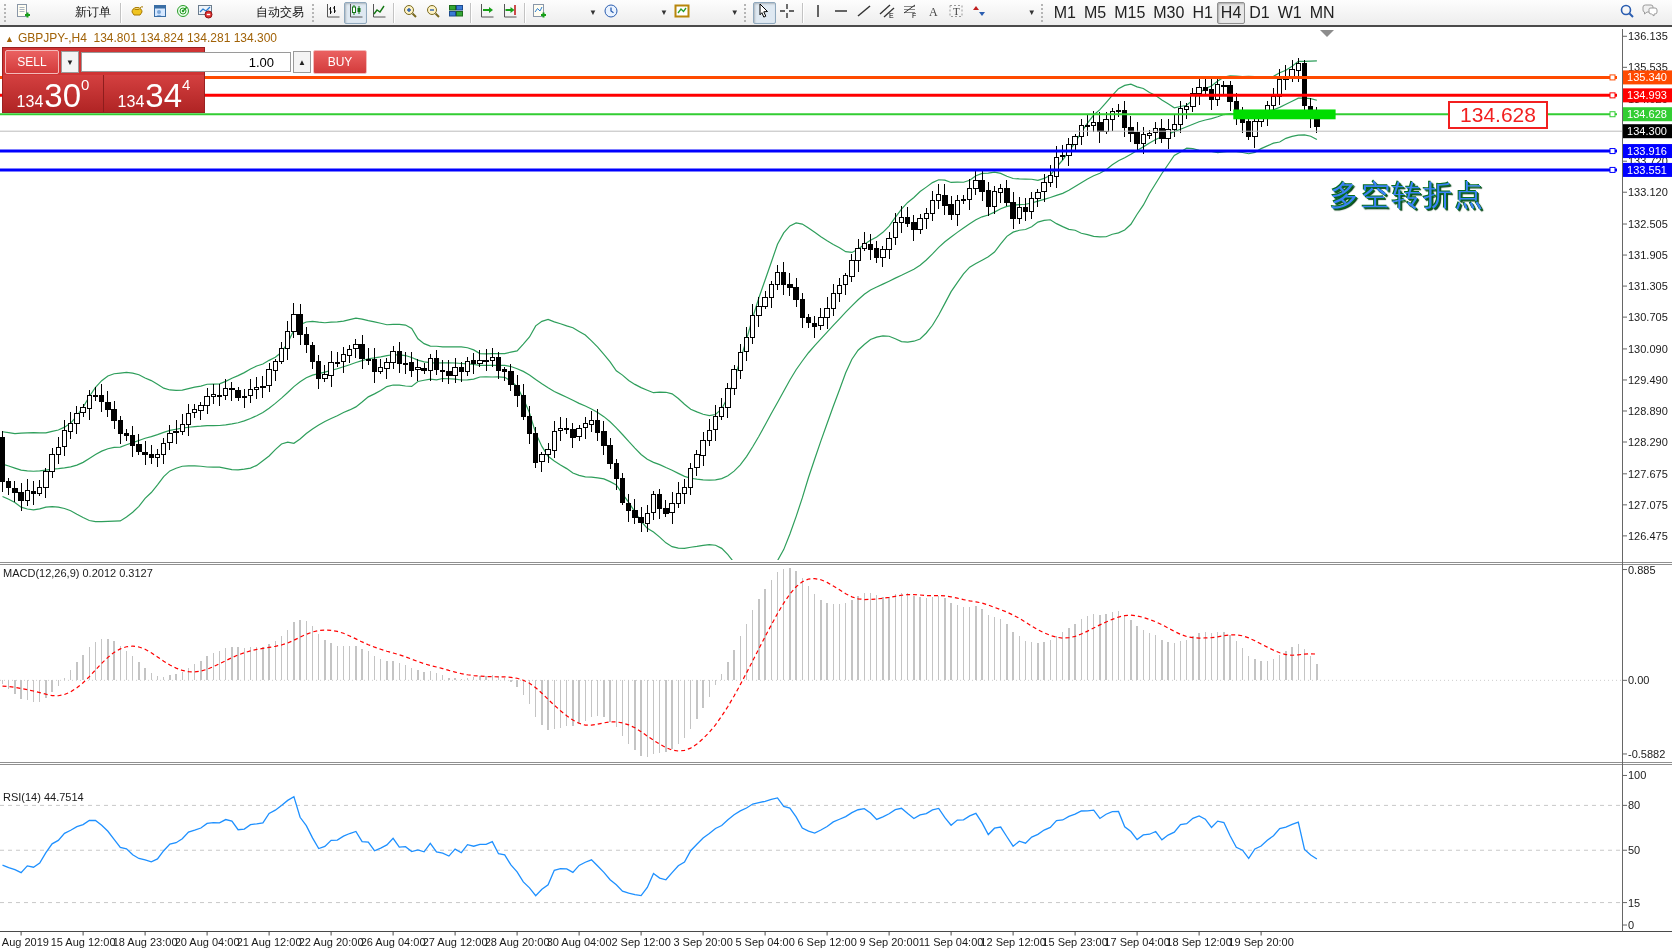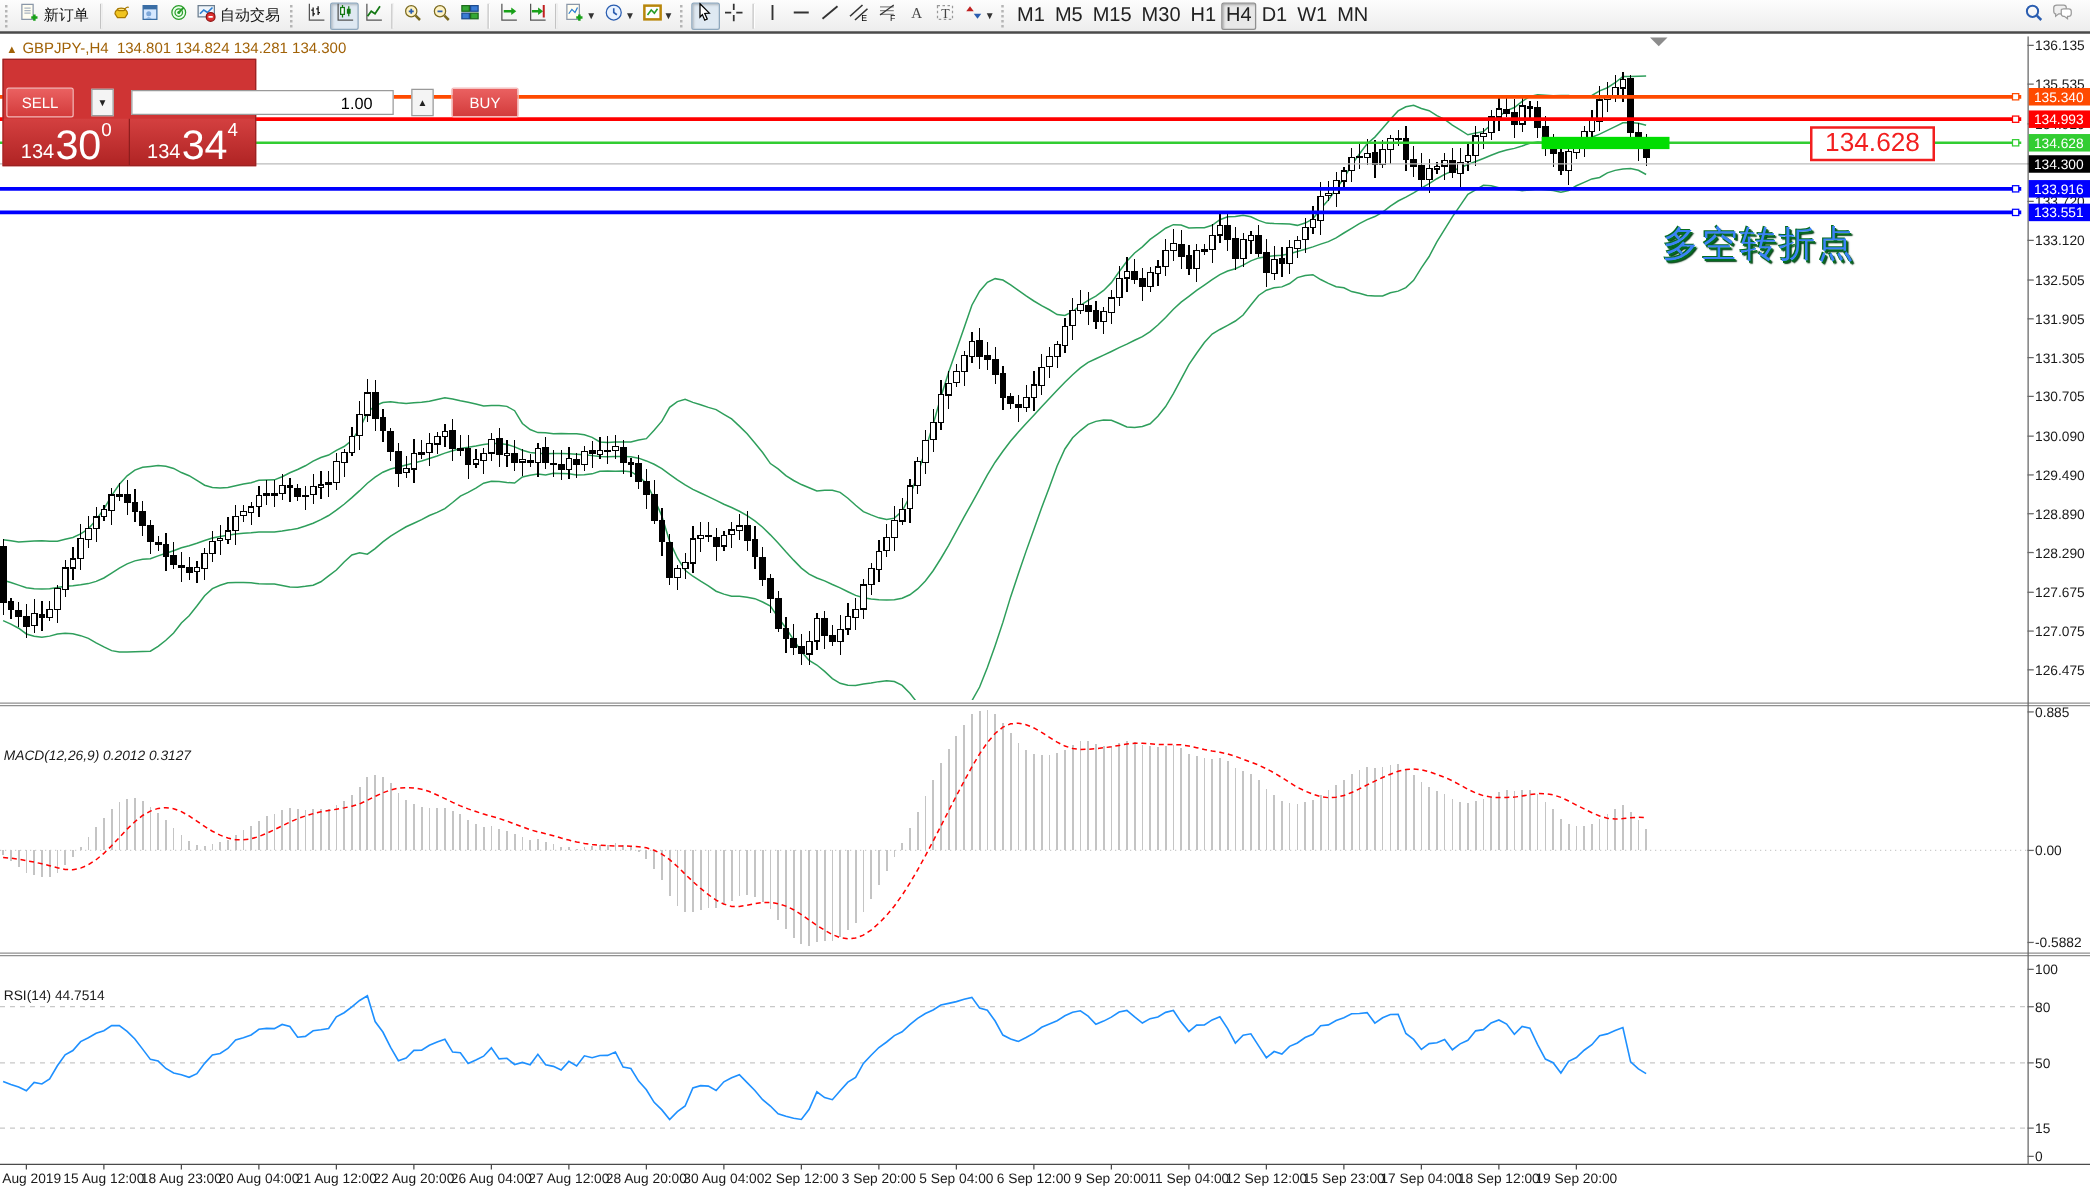--- a/index.html
+++ b/index.html
@@ -3,52 +3,52 @@
 <meta charset="utf-8">
 <style>
   html,body{margin:0;padding:0;background:#fff;}
   body{width:1672px;height:949px;overflow:hidden;position:relative;
        font-family:"Liberation Sans","DejaVu Sans",sans-serif;-webkit-font-smoothing:none;}
   
   #toolbar{position:absolute;left:0;top:0;width:1672px;height:27px;
     background:linear-gradient(#fdfdfd,#ededed);border-bottom:2px solid #4a4a4a;
     display:flex;align-items:center;padding-left:2px;box-sizing:border-box;}
   .tb-btn{height:22px;min-width:23px;display:flex;align-items:center;justify-content:center;
-    border:1px solid transparent;border-radius:2px;padding:0 2px;box-sizing:border-box;cursor:default;}
+    border:1px solid transparent;border-radius:2px;padding:0 2px;box-sizing:border-box;cursor:default;gap:40px;}
   .tb-btn.active{background:#dfe9f2;border:1px solid #8fa8bd;box-shadow:inset 1px 1px 2px rgba(0,0,0,.22);}
   .tb-btn .lbl{font-size:12px;color:#111;padding:0 3px;white-space:nowrap;}
   .tb-sep{width:1px;height:20px;background:#c3c3c3;border-right:1px solid #fff;margin:0 3px;}
   .tb-grip{width:3px;height:18px;border-left:2px dotted #b5b5b5;margin:0 4px 0 2px;}
   .tb-caret{font-size:8px;color:#333;margin-left:1px;}
   .tf-btn{height:22px;min-width:27px;display:flex;align-items:center;justify-content:center;
     font-size:16px;color:#222;border:1px solid transparent;border-radius:2px;padding:0 3px;box-sizing:border-box;}
   .tf-btn.active{background:#e8e8e8;border:1px solid #8f8f8f;box-shadow:inset 1px 1px 2px rgba(0,0,0,.28);}
   #tb-spacer{flex:1;}
   
   #chart-area{position:absolute;left:0;top:29px;width:1672px;height:920px;background:#fff;}
   #chart-svg{position:absolute;left:0;top:0;}
   #symbol-info{position:absolute;left:5px;top:2px;font-size:12px;color:#a16207;white-space:nowrap;}
   #symbol-info .tri{font-size:9px;margin-right:4px;}
   #trade-panel{position:absolute;left:2px;top:18px;width:203px;border:1px solid #9a2222;
     background:#cf3434;box-sizing:border-box;}
-  #tp-row1{display:flex;align-items:center;height:24px;padding:2px 2px 1px 2px;box-sizing:content-box;gap:14px;margin-top:20px;}
+  #tp-row1{display:flex;align-items:center;height:24px;padding:2px 2px 1px 2px;box-sizing:content-box;gap:2px;}
   .tp-btn{flex:0 0 52px;height:22px;background:linear-gradient(#ea6161,#d33b3b);color:#fff;
     font-size:12px;display:flex;align-items:center;justify-content:center;border:1px solid #f3baba;border-radius:2px;}
   .tp-spin{flex:0 0 16px;height:20px;background:#f4f4f4;border:1px solid #9a9a9a;color:#222;
     font-size:8px;display:flex;align-items:center;justify-content:center;}
   #tp-volume{flex:1;height:18px;border:1px solid #9a9a9a;font-size:13px;text-align:right;
     padding:0 16px;font-family:"Liberation Sans",sans-serif;}
   #tp-row2{display:flex;height:37px;background:linear-gradient(#d44040,#b02424);color:#fff;}
   .tp-price{flex:1;display:flex;align-items:flex-end;justify-content:center;padding-bottom:2px;}
   .tp-price:first-child{border-right:1px solid #8e1d1d;}
   .tp-small{font-size:16px;line-height:1;margin-right:1px;}
   .tp-big{font-size:33px;line-height:.85;font-weight:normal;}
   .tp-sup{font-size:15px;line-height:1;align-self:flex-start;margin-top:2px;}
   .pane-label{position:absolute;left:3px;font-size:11px;color:#1a1a1a;white-space:nowrap;}
-  #macd-label{top:570px;font-style:italic;}
+  #macd-label{top:538px;}
   #rsi-label{top:738px;margin-top:24px;}
   #price-box{position:absolute;left:1448px;top:72px;width:96px;height:24px;border:2px solid #f21f1f;
     background:#fff;color:#f21f1f;font-size:21px;text-align:center;line-height:24px;}
   #cn-note{position:absolute;left:1330px;top:147px;font-size:29px;font-weight:normal;letter-spacing:2px;
     color:#3b82f6;text-shadow:1px 1px 0 #046b20,-1px -1px 0 #046b20,2px 2px 1px #033d12;white-space:nowrap;}
 </style>
 </head>
 <body>
 
 <div id="toolbar">

